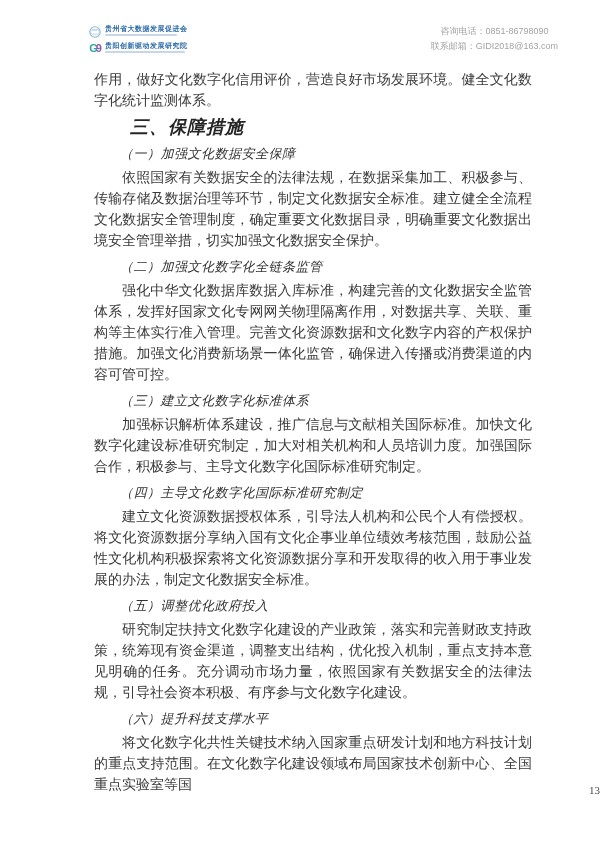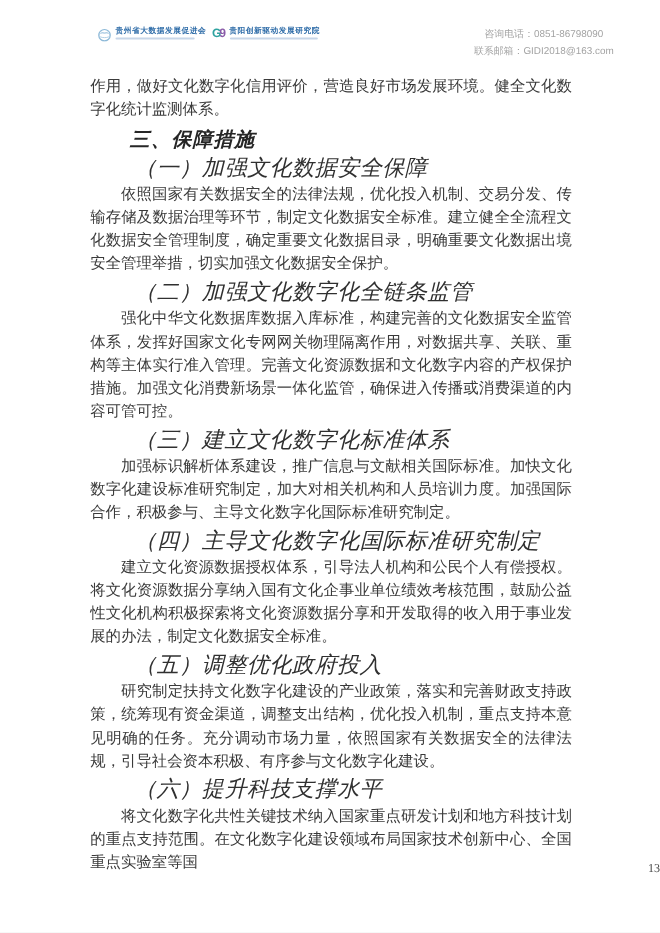--- a/index.html
+++ b/index.html
@@ -11,21 +11,21 @@
     margin:0 auto;
     font-family:"Liberation Serif","DejaVu Serif",serif;
     overflow:hidden;
   }
 
   
   .header {
     position:absolute; top:25px; left:88px; right:42px;
     display:flex; justify-content:space-between; align-items:flex-start;
   }
-  .logo { display:flex; flex-direction:row; gap:4px; }
+  .logo { display:flex; flex-direction:column; gap:4px; }
   .logo-row { display:flex; align-items:flex-start; gap:4px; }
   .logo-icon { width:13px; height:13px; flex:0 0 auto; display:flex; align-items:center; justify-content:center; }
   .logo-mark { font-family:"Liberation Sans",sans-serif; font-weight:bold; font-size:11px; line-height:11px; letter-spacing:-2px; }
   .logo-mark .g { color:#2fa3a0; }
   .logo-mark .nine { color:#8a5ba8; }
   .logo-texts { display:flex; flex-direction:column; }
   .logo-name {
     font-family:"Liberation Sans","DejaVu Sans",sans-serif;
     font-size:7px; line-height:8px; font-weight:bold;
     color:#2e6ca8; letter-spacing:0.5px; white-space:nowrap;
@@ -36,33 +36,33 @@
 
   .contact {
     display:flex; flex-direction:column; gap:3px;
     font-family:"Liberation Sans","DejaVu Sans",sans-serif;
     font-size:9px; line-height:12px; color:#a3a3a3;
     text-align:center;
   }
 
   
   .content {
-    position:absolute; top:69px; left:82px; width:438px;
+    position:absolute; top:69px; left:94px; width:438px;
     font-size:14px; line-height:21px; color:#3a3a3a;
     text-align:justify;
   }
   .para { text-indent:2em; }
   .para.no-indent { text-indent:0; }
   .heading {
     font-family:"Liberation Sans","DejaVu Sans",sans-serif;
     font-weight:bold; font-size:18px; color:#262626;
     text-indent:2em; margin:6px 0 3px 0; letter-spacing:1px;font-style:italic;
   }
   .subhead {
-    font-style:italic; font-size:20px; color:#303030;
+    font-style:italic; font-size:13px; color:#303030;
     text-indent:2em; margin:5px 0 3px 0; letter-spacing:0.5px;
   }
 
   
   .footer {
     position:absolute; top:784px; left:0; width:100%;
     text-align:right;
     font-size:11px; color:#4a4a4a;
     font-family:"Liberation Serif","DejaVu Serif",serif;
   }
@@ -101,21 +101,21 @@
     <div class="contact">
       <span>咨询电话：0851-86798090</span>
       <span>联系邮箱：GIDI2018@163.com</span>
     </div>
   </div>
 
   <div class="content">
     <p class="para no-indent">作用，做好文化数字化信用评价，营造良好市场发展环境。健全文化数字化统计监测体系。</p>
     <p class="heading">三、保障措施</p>
     <p class="subhead">（一）加强文化数据安全保障</p>
-    <p class="para">依照国家有关数据安全的法律法规，优化投入机制、交易分发、传输存储及数据治理等环节，制定文化数据安全标准。建立健全全流程文化数据安全管理制度，确定重要文化数据目录，明确重要文化数据出境安全管理举措，切实加强文化数据安全保护。</p>
+    <p class="para">依照国家有关数据安全的法律法规，在数据采集加工、积极参与、传输存储及数据治理等环节，制定文化数据安全标准。建立健全全流程文化数据安全管理制度，确定重要文化数据目录，明确重要文化数据出境安全管理举措，切实加强文化数据安全保护。</p>
     <p class="subhead">（二）加强文化数字化全链条监管</p>
     <p class="para">强化中华文化数据库数据入库标准，构建完善的文化数据安全监管体系，发挥好国家文化专网网关物理隔离作用，对数据共享、关联、重构等主体实行准入管理。完善文化资源数据和文化数字内容的产权保护措施。加强文化消费新场景一体化监管，确保进入传播或消费渠道的内容可管可控。</p>
     <p class="subhead">（三）建立文化数字化标准体系</p>
     <p class="para">加强标识解析体系建设，推广信息与文献相关国际标准。加快文化数字化建设标准研究制定，加大对相关机构和人员培训力度。加强国际合作，积极参与、主导文化数字化国际标准研究制定。</p>
     <p class="subhead">（四）主导文化数字化国际标准研究制定</p>
     <p class="para">建立文化资源数据授权体系，引导法人机构和公民个人有偿授权。将文化资源数据分享纳入国有文化企事业单位绩效考核范围，鼓励公益性文化机构积极探索将文化资源数据分享和开发取得的收入用于事业发展的办法，制定文化数据安全标准。</p>
     <p class="subhead">（五）调整优化政府投入</p>
     <p class="para">研究制定扶持文化数字化建设的产业政策，落实和完善财政支持政策，统筹现有资金渠道，调整支出结构，优化投入机制，重点支持本意见明确的任务。充分调动市场力量，依照国家有关数据安全的法律法规，引导社会资本积极、有序参与文化数字化建设。</p>
     <p class="subhead">（六）提升科技支撑水平</p>
     <p class="para">将文化数字化共性关键技术纳入国家重点研发计划和地方科技计划的重点支持范围。在文化数字化建设领域布局国家技术创新中心、全国重点实验室等国</p>

